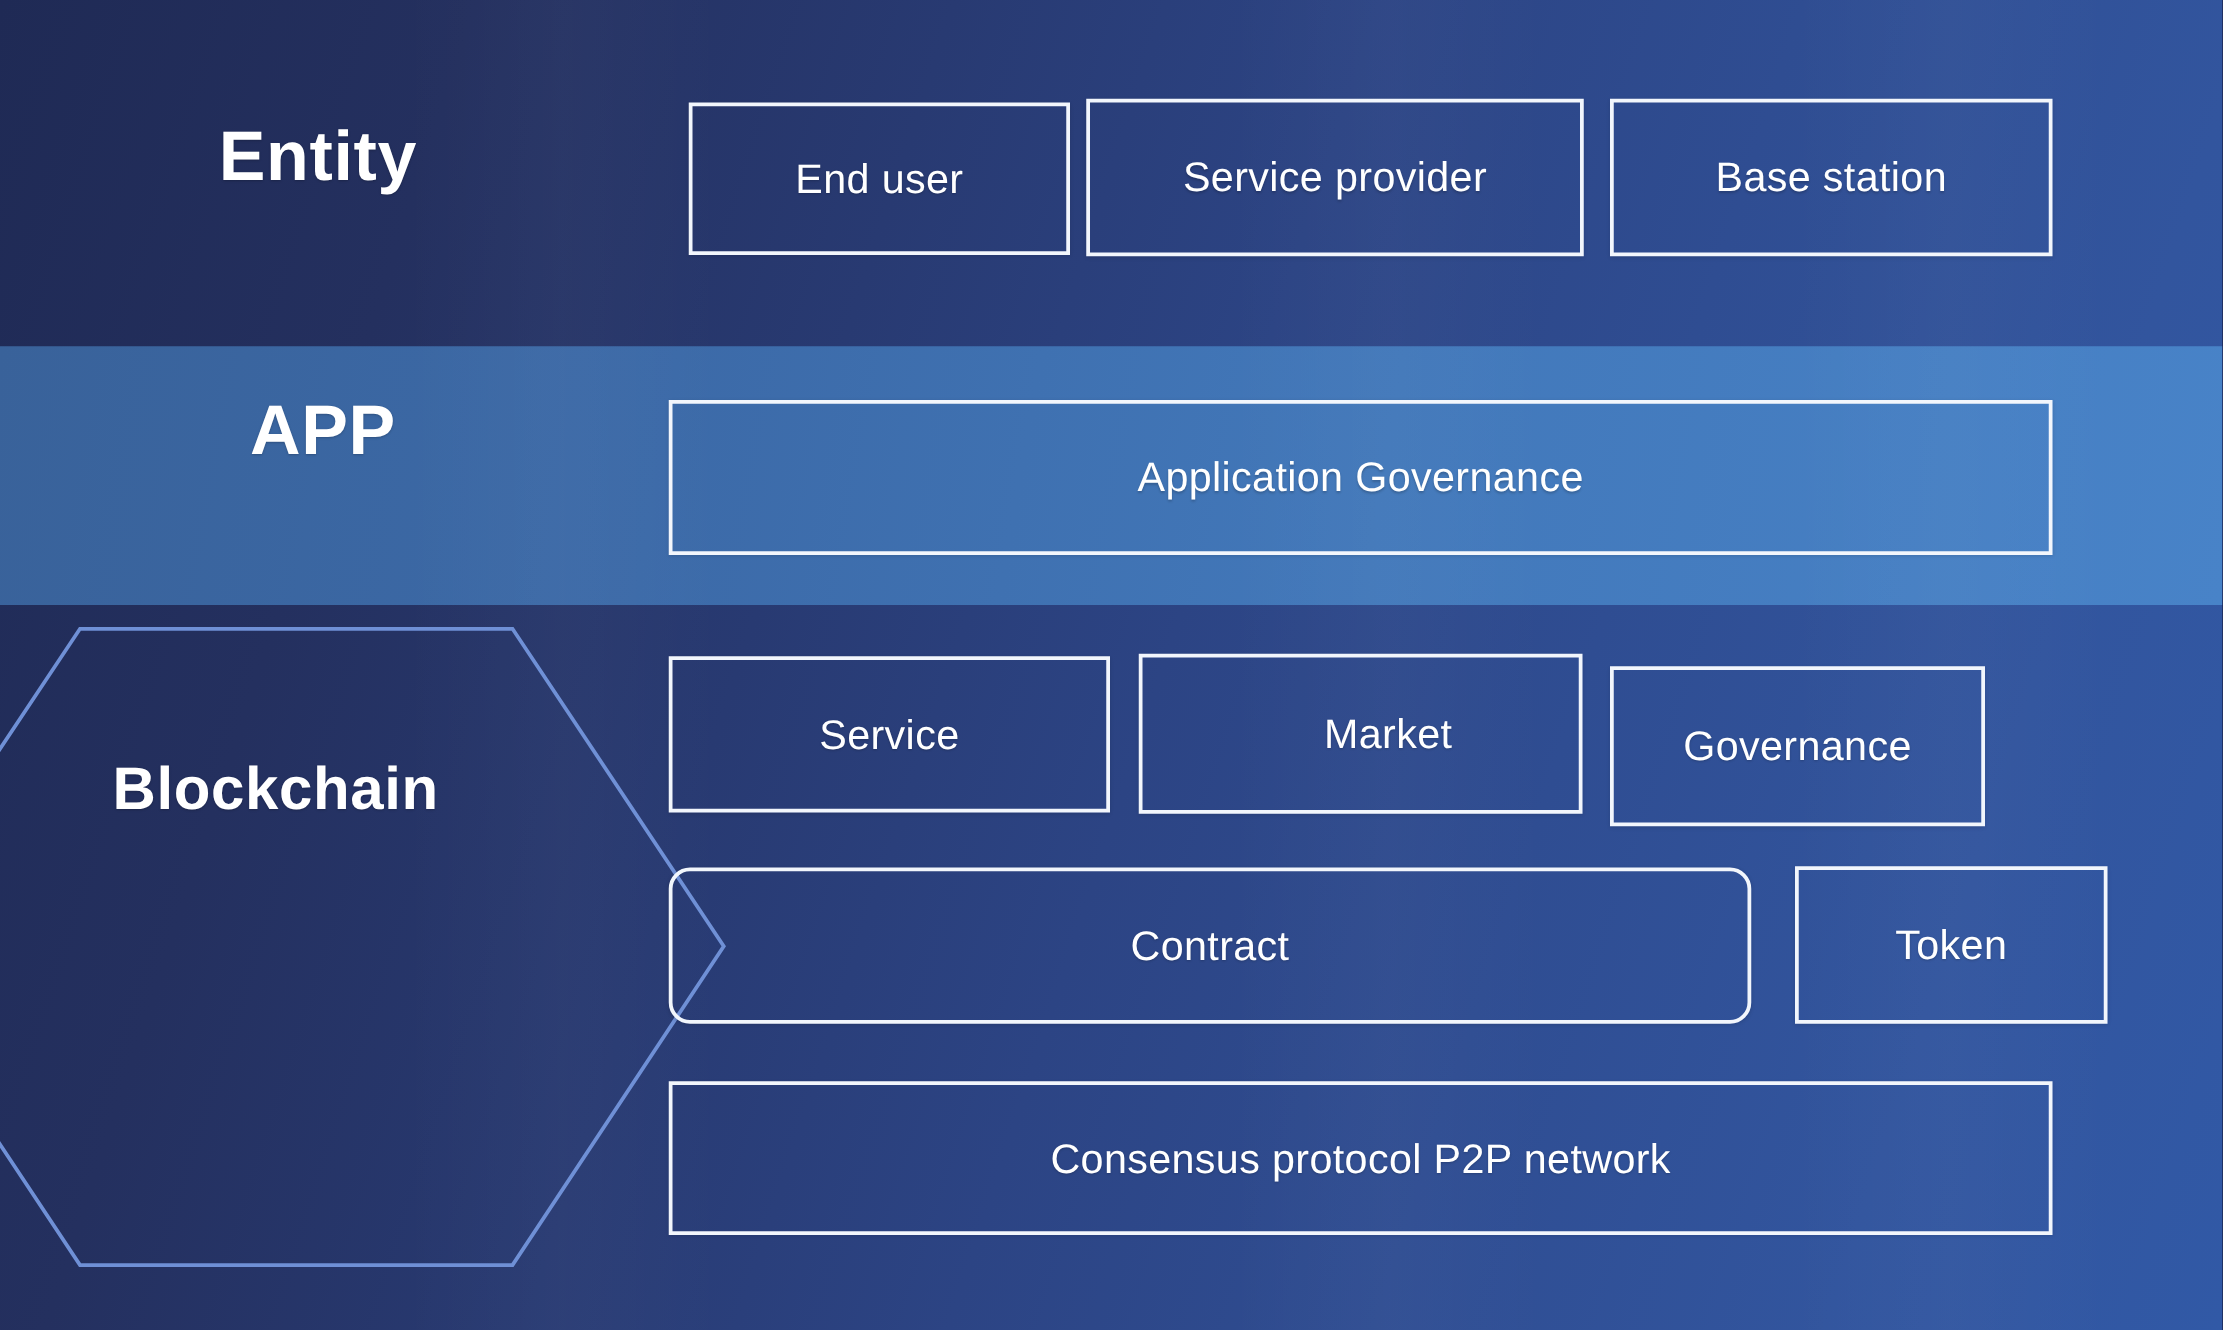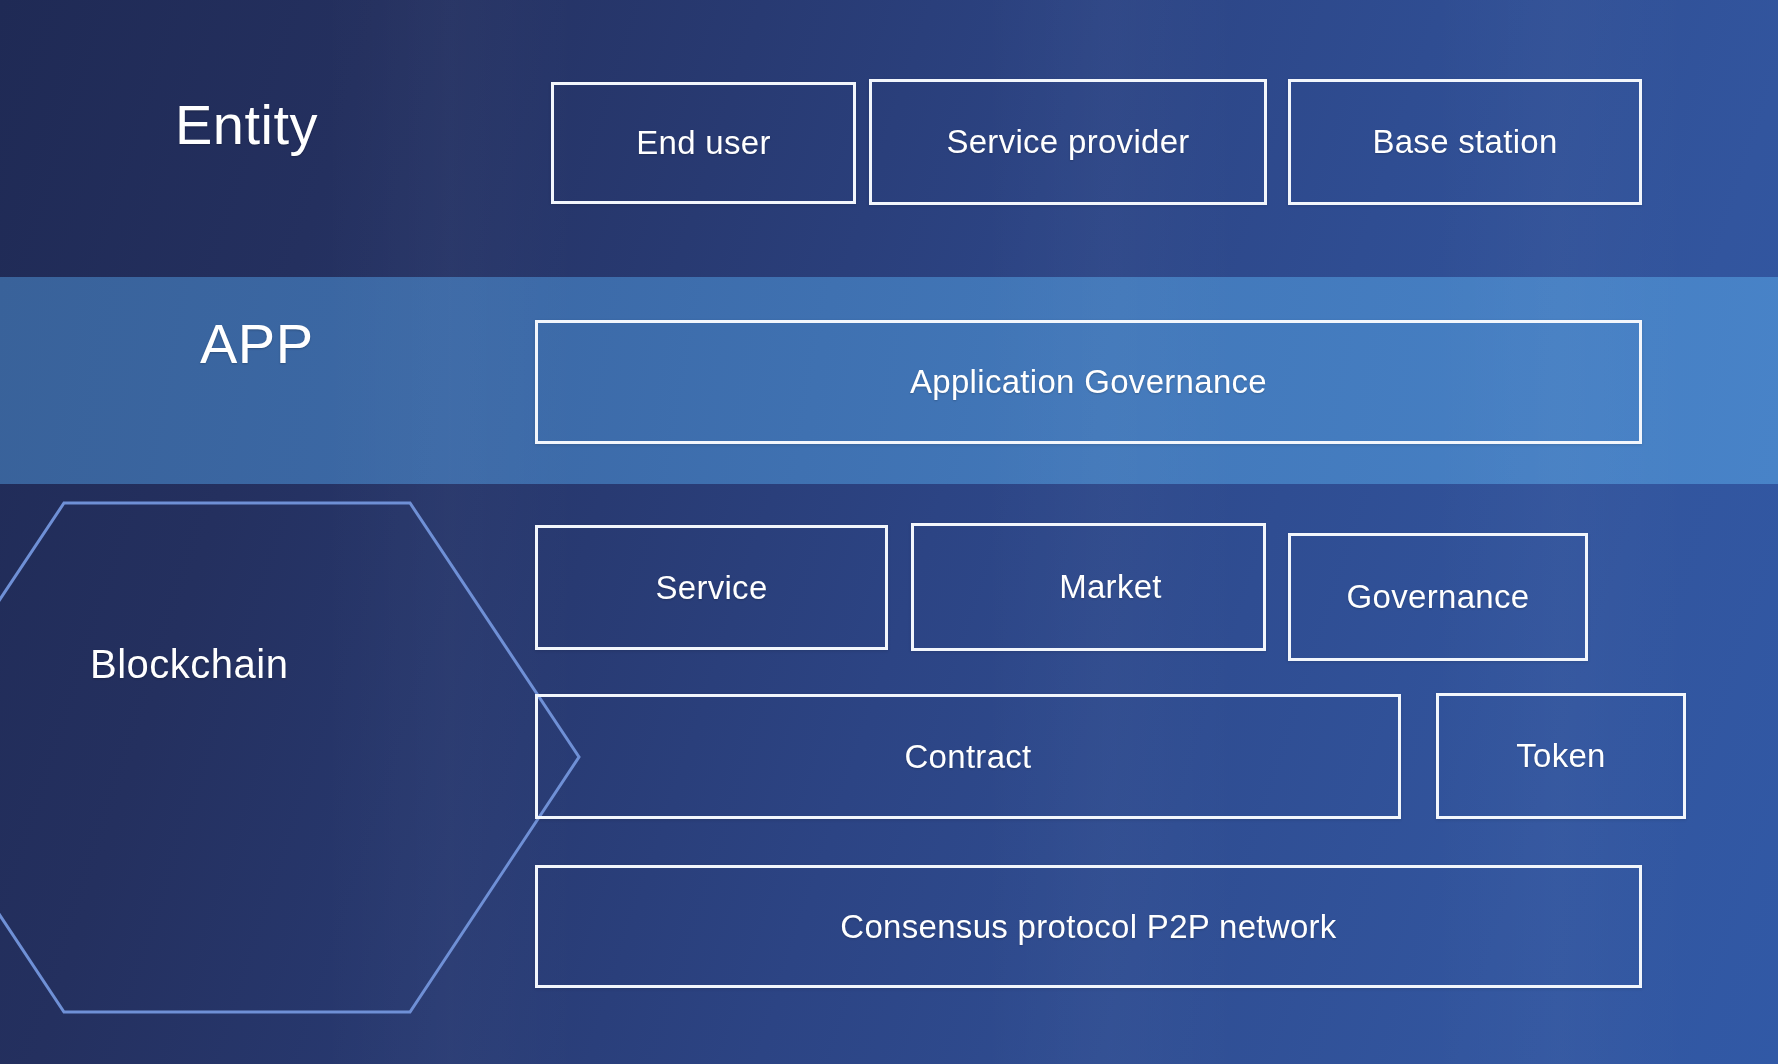--- a/index.html
+++ b/index.html
@@ -61,39 +61,39 @@
     top: 500px;
     width: 690px;
     height: 515px;
     pointer-events: none;
   }
 
   
   .layer-title {
     position: absolute;
     color: #ffffff;
-    font-weight: normal;
+    font-weight: bold;
     letter-spacing: 0.5px;
     white-space: nowrap;
     text-shadow: 0 1px 2px rgba(0,0,0,0.22);
   }
   #title-entity {
     left: 175px;
     top: 92px;
     font-size: 56px;
   }
   #title-app {
     left: 200px;
     top: 311px;
     font-size: 56px;
   }
   #title-blockchain {
     left: 90px;
-    top: 642px;
-    font-size: 40px;
+    top: 604px;
+    font-size: 48px;
   }
 
   
   .node {
     position: absolute;
     box-sizing: border-box;
     border: 3px solid #f2f6fc;
     display: flex;
     align-items: center;
     justify-content: center;
@@ -117,21 +117,21 @@
 
   
   #node-application-interface { left: 535px; top: 320px; width: 1107px; height: 124px; }
 
   
   #node-service    { left: 535px;  top: 525px; width: 353px; height: 125px; }
   #node-market     { left: 911px;  top: 523px; width: 355px; height: 128px; padding-left: 44px; }
   #node-governance { left: 1288px; top: 533px; width: 300px; height: 128px; text-align: right; }
 
   
-  #node-contract { left: 535px;  top: 694px; width: 866px; height: 125px; }
+  #node-contract { left: 535px;  top: 694px; width: 866px; height: 125px; border-radius: 17px; }
   #node-token    { left: 1436px; top: 693px; width: 250px; height: 126px; }
 
   
   #node-consensus { left: 535px; top: 865px; width: 1107px; height: 123px; }
 </style>
 </head>
 <body>
 
 <div id="diagram">
 

